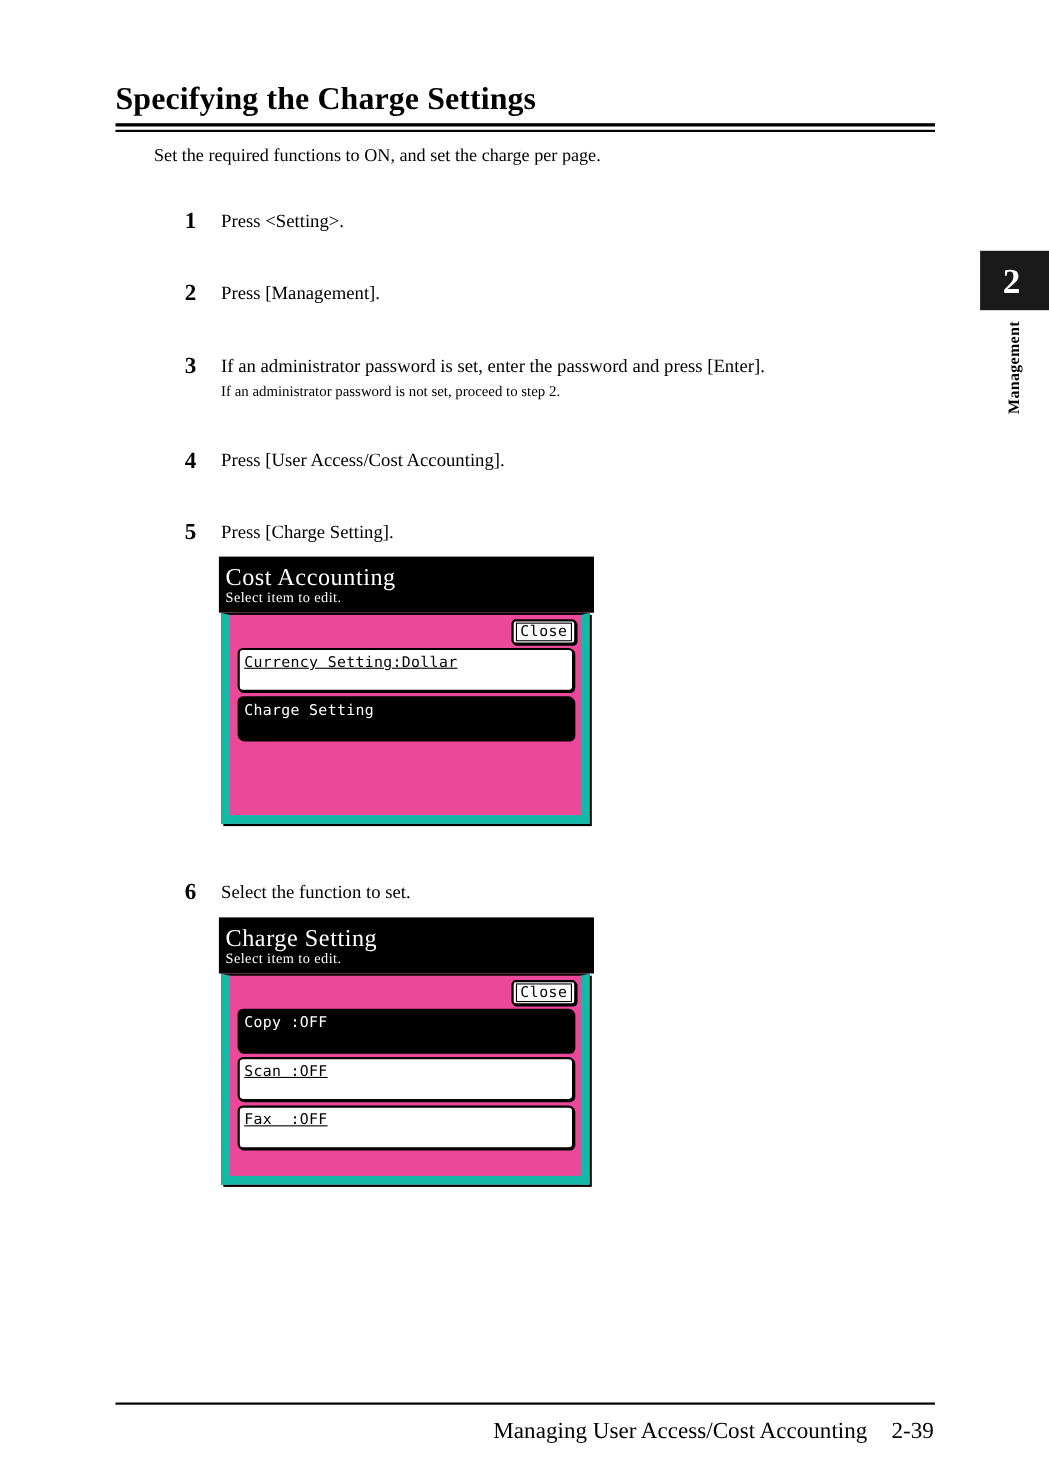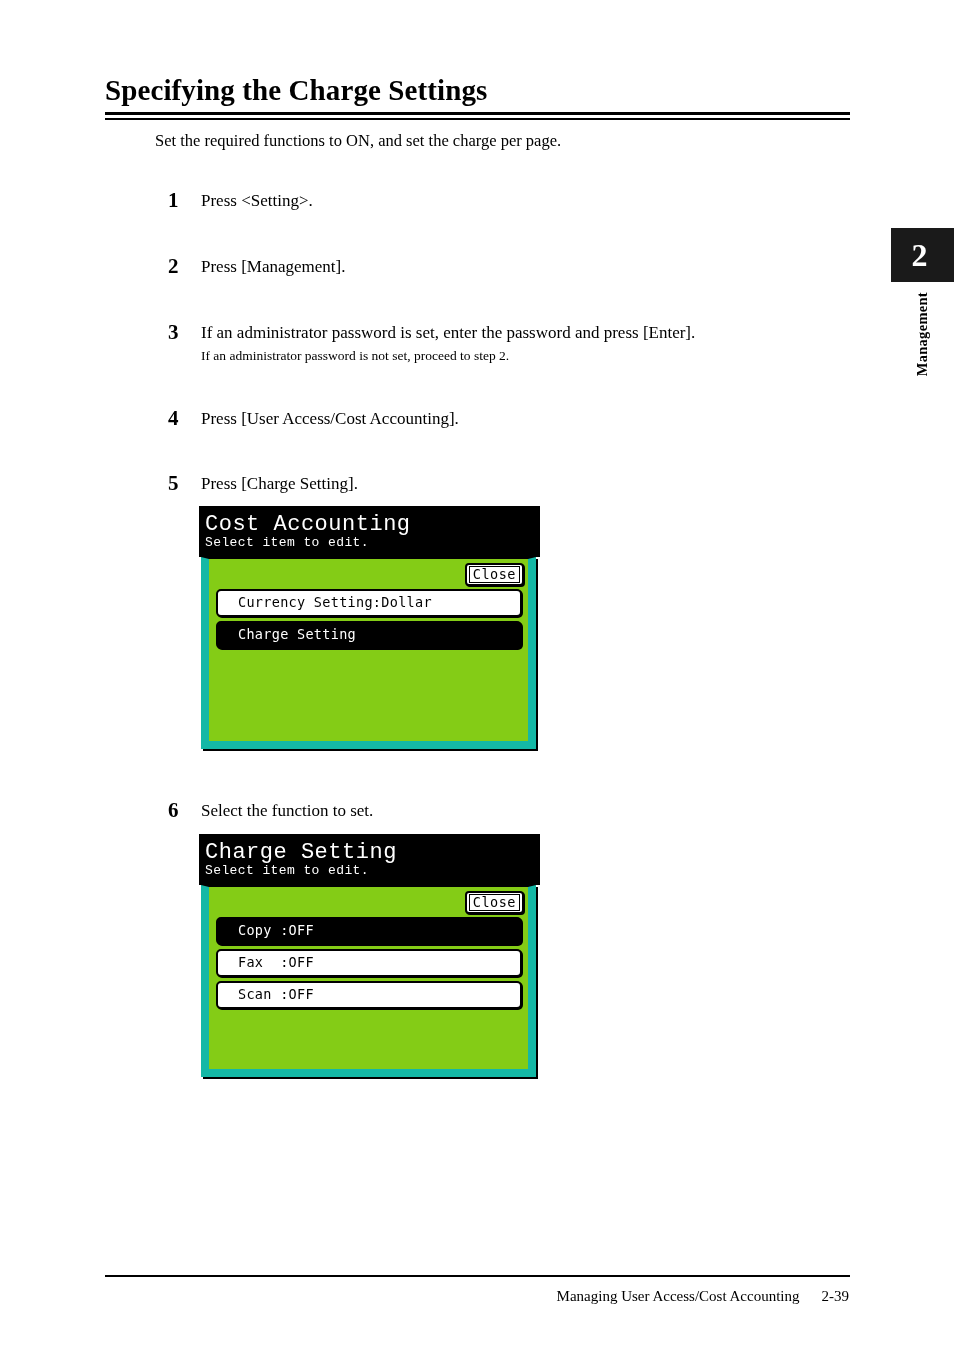--- a/index.html
+++ b/index.html
@@ -40,21 +40,21 @@
     left: 105px;
     top: 118px;
     width: 745px;
     height: 1.5px;
     background: #000;
   }
 
   
   .intro {
     position: absolute;
-    left: 155px;
+    left: 140px;
     top: 131px;
     font-size: 16.5px;
     white-space: nowrap;
   }
 
   
   .step {
     position: absolute;
     left: 168px;
   }
@@ -88,44 +88,45 @@
   
   .lcd {
     position: absolute;
     background: #ffffff;
     box-sizing: border-box;
   }
   .lcd-header {
     background: #000000;
     color: #ffffff;
     padding: 7px 0 6px 6px;
-    font-family: Liberation Mono, monospace;
+    font-family: Liberation Serif, serif;
     box-sizing: border-box;
   }
   .lcd-title {
     font-size: 22px;
     line-height: 1.05;
     letter-spacing: 0.5px;
     white-space: nowrap;
   }
   .lcd-subtitle {
     font-size: 13px;
     line-height: 1.15;
     letter-spacing: 0.4px;
     white-space: nowrap;
     margin-top: 0;
   }
   .lcd-body {
     position: relative;
     border: 8px solid #14b8a6;
     border-top: 2px solid #000;
     box-shadow: 2px 2px 0 0 #000;
-    background: #84cc16;
+    background: #ec4899;
     box-sizing: border-box;
     margin: 0 4px 0 2px;
+    text-decoration: underline;
   }
   .lcd-toolbar {
     position: relative;
     height: 30px;
   }
   .close-btn {
     position: absolute;
     right: 4px;
     top: 4px;
     border: 2px solid #000;
@@ -147,23 +148,23 @@
     padding: 0 6px 0 7px;
   }
   .lcd-item {
     border: 2px solid #000;
     border-radius: 5px;
     background: #fff;
     color: #000;
     font-family: "DejaVu Sans Mono", monospace;
     font-size: 13.5px;
     letter-spacing: 0.3px;
-    height: 28px;
+    height: 40px;
     line-height: 22px;
-    padding-left: 20px;
+    padding-left: 4px;
     margin-bottom: 4px;
     white-space: pre;
     box-sizing: border-box;
     box-shadow: 1px 1px 0 0 #000;
   }
   .lcd-item.selected {
     background: #000;
     color: #fff;
     border-color: #000;
   }
@@ -219,21 +220,21 @@
     left: 105px;
     top: 1275px;
     width: 745px;
     height: 1.6px;
     background: #000;
   }
   .footer-text {
     position: absolute;
     top: 1288px;
     right: 105px;
-    font-size: 15px;
+    font-size: 21px;
     white-space: nowrap;
   }
   .footer-title { margin-right: 22px; }
 </style>
 </head>
 <body>
 
 <div class="page-title">Specifying the Charge Settings</div>
 <div class="title-rule-thick"></div>
 <div class="title-rule-thin"></div>
@@ -295,22 +296,22 @@
     <div class="lcd-subtitle">Select item to edit.</div>
   </div>
   <div class="lcd-body" style="height:192px;">
     <div class="lcd-toolbar">
       <div class="close-btn">
         <div class="close-btn-inner">Close</div>
       </div>
     </div>
     <div class="lcd-list">
       <div class="lcd-item selected">Copy :OFF</div>
+      <div class="lcd-item">Scan :OFF</div>
       <div class="lcd-item">Fax  :OFF</div>
-      <div class="lcd-item">Scan :OFF</div>
     </div>
   </div>
 </div>
 
 <div class="chapter-tab">
   <div class="chapter-num">2</div>
 </div>
 <div class="chapter-label">
   <span>Management</span>
 </div>

